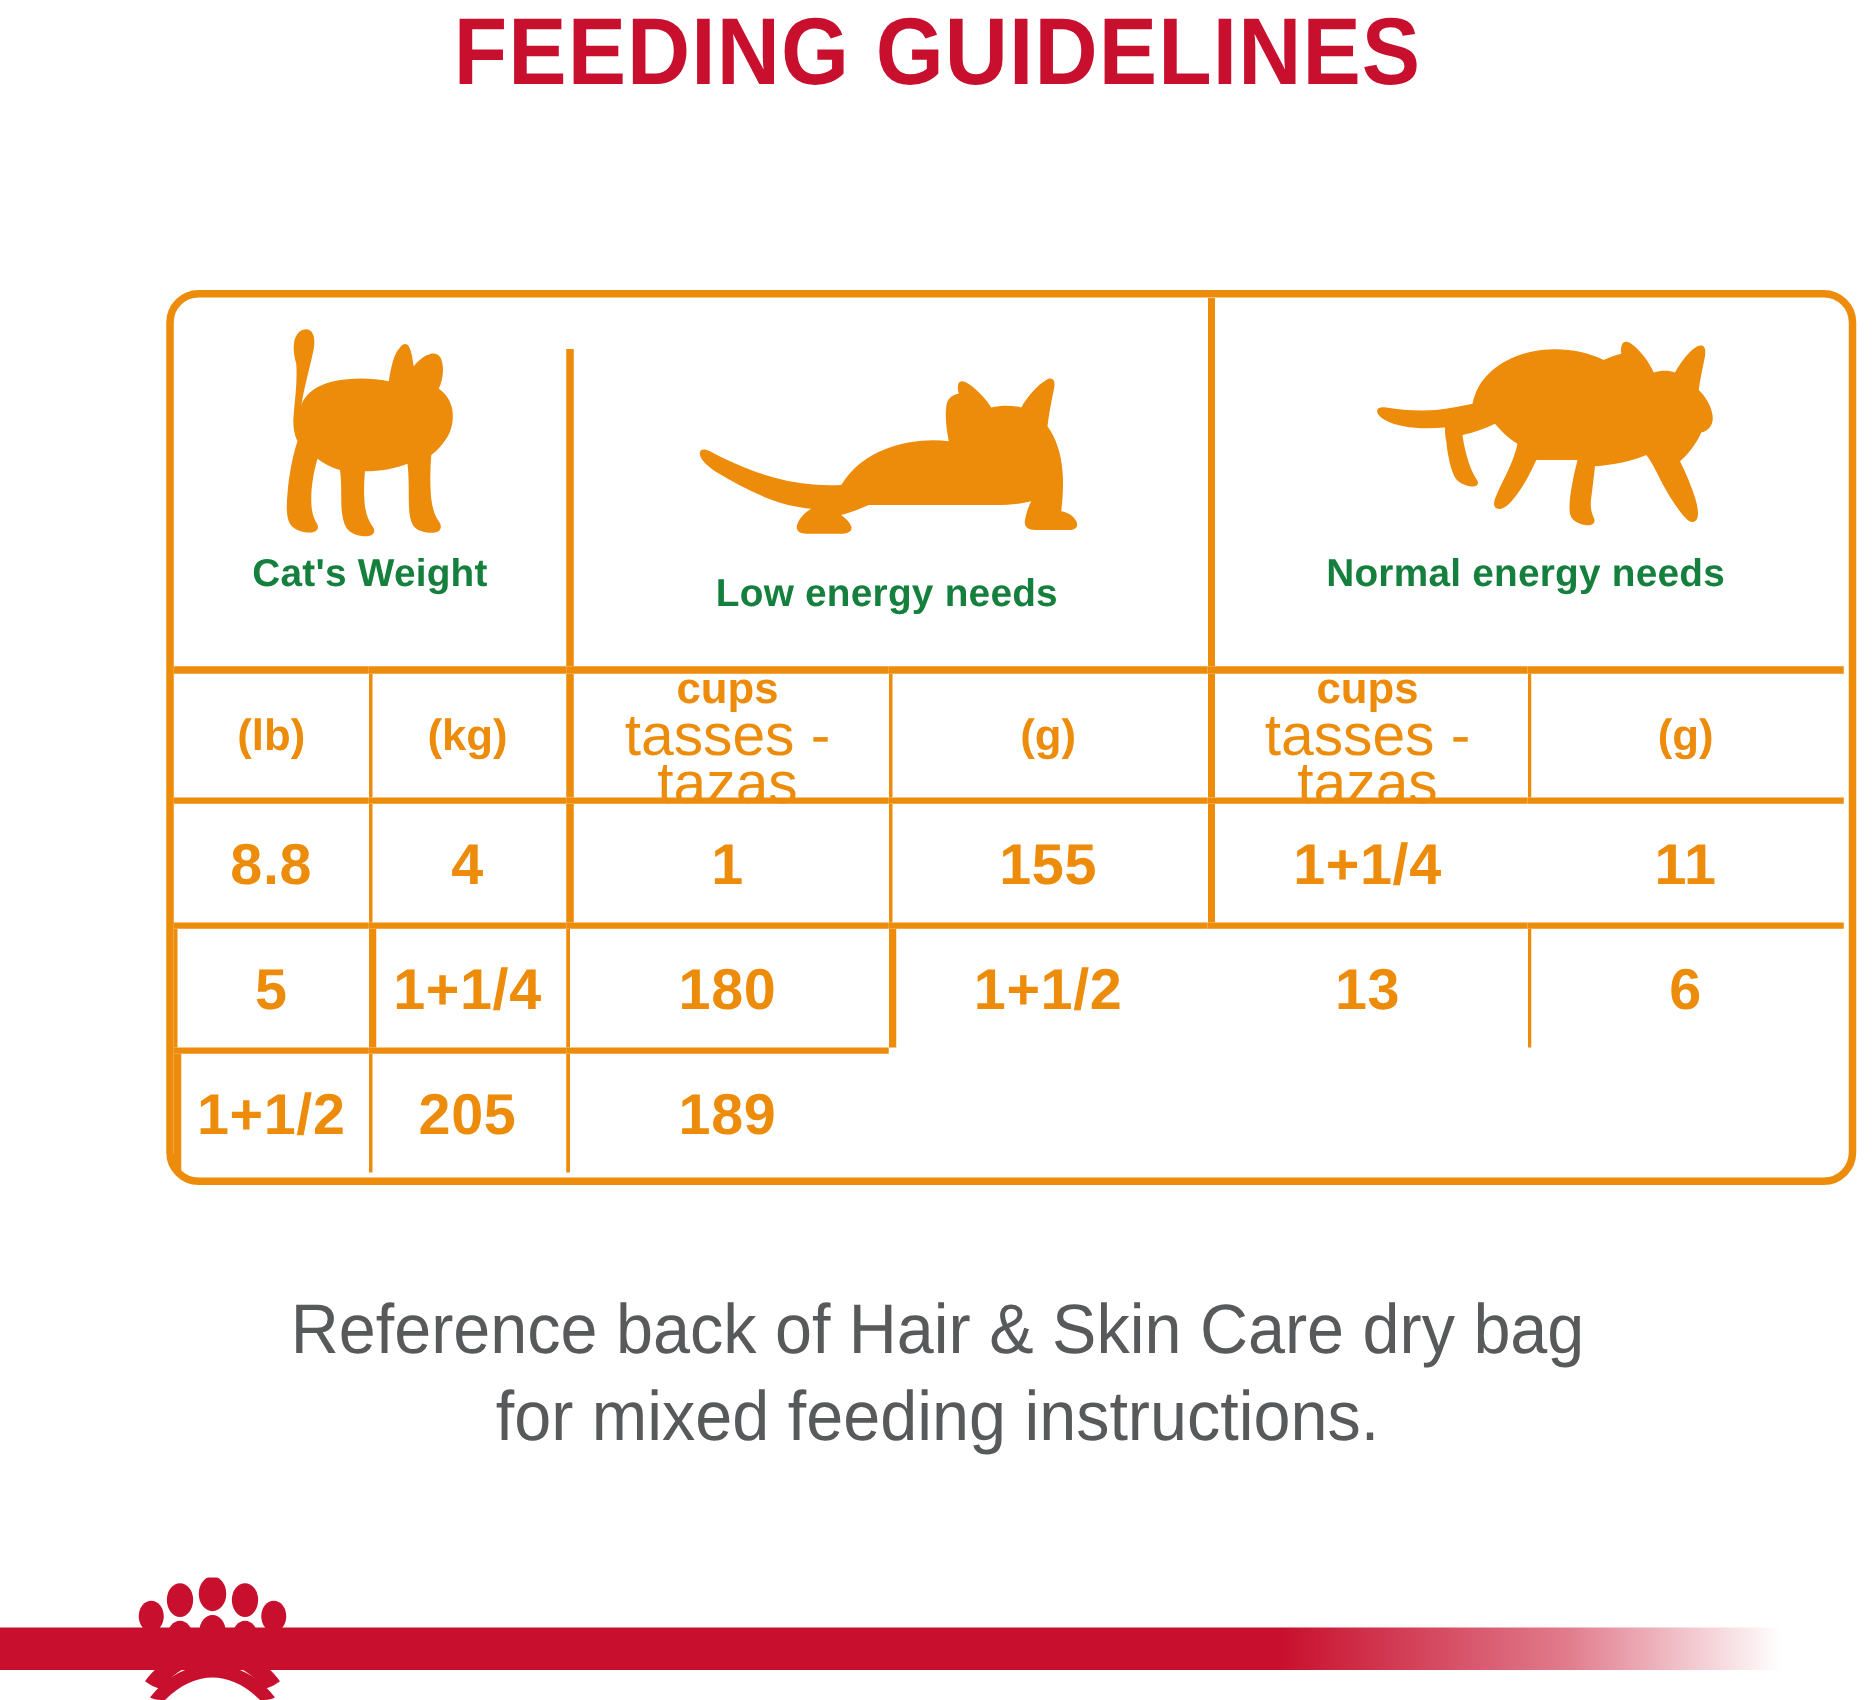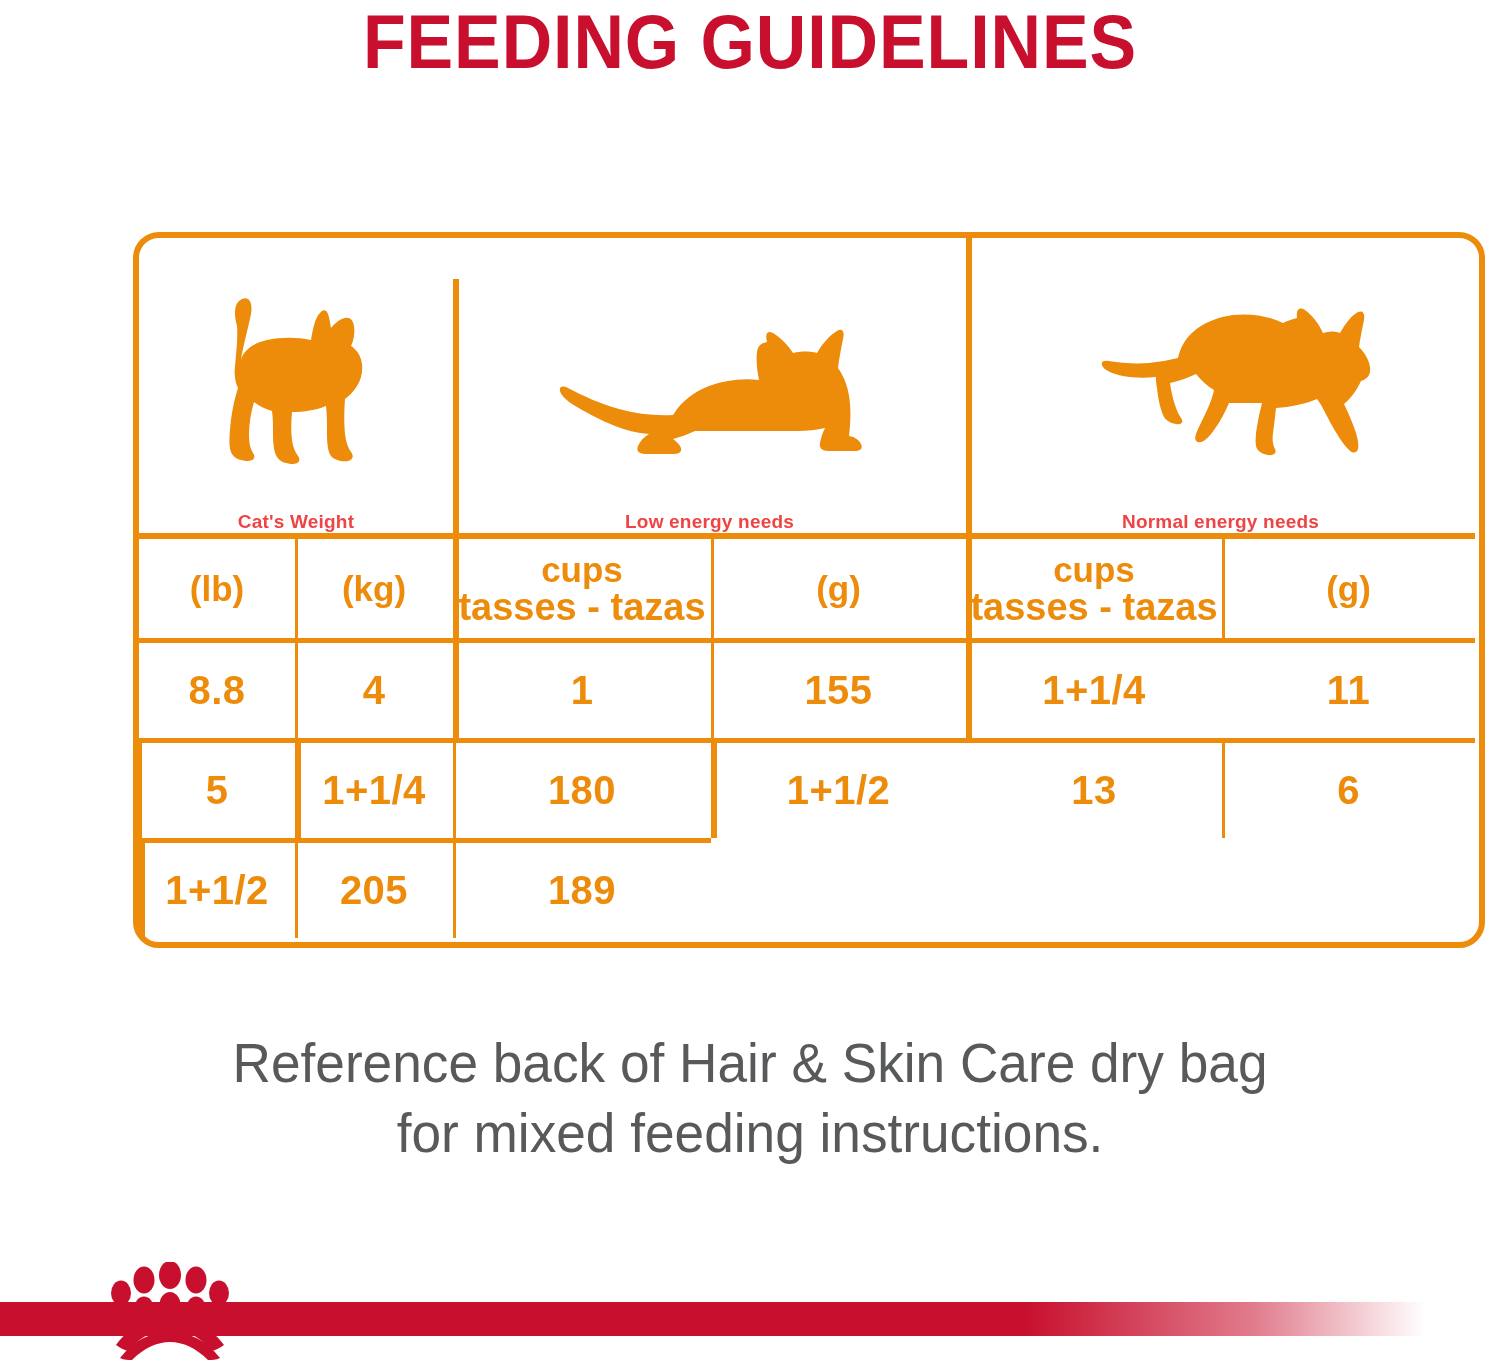--- a/index.html
+++ b/index.html
@@ -87,43 +87,44 @@
     padding-top: 18px;
   }
   .hdr-icon {
     flex: 1 1 auto;
     display: flex;
     align-items: center;
     justify-content: center;
     width: 100%;
   }
   .hdr-label {
-    font-size: 19px;
+    font-size: 31px;
     font-weight: bold;
-    color: #ef4444;
+    color: #15803d;
     letter-spacing: 0.2px;
+    padding-bottom: 56px;
     white-space: nowrap;
   }
 
   .unit {
     font-size: 35px;
     font-weight: bold;
     line-height: 36px;
     color: #ED8B0B;
     font-family: "Liberation Sans Narrow", "Liberation Sans", sans-serif;
   }
   .unit small {
     display: block;
-    font-size: 38px;
-    font-weight: bold;
+    font-size: 47px;
+    font-weight: normal;
     line-height: 38px;
   }
 
   .val {
-    font-size: 40px;
+    font-size: 46px;
     font-weight: bold;
     color: #ED8B0B;
     font-family: "Liberation Sans Narrow", "Liberation Sans", sans-serif;
     letter-spacing: 0.5px;
   }
 
   
   .note {
     position: absolute;
     left: 0;

